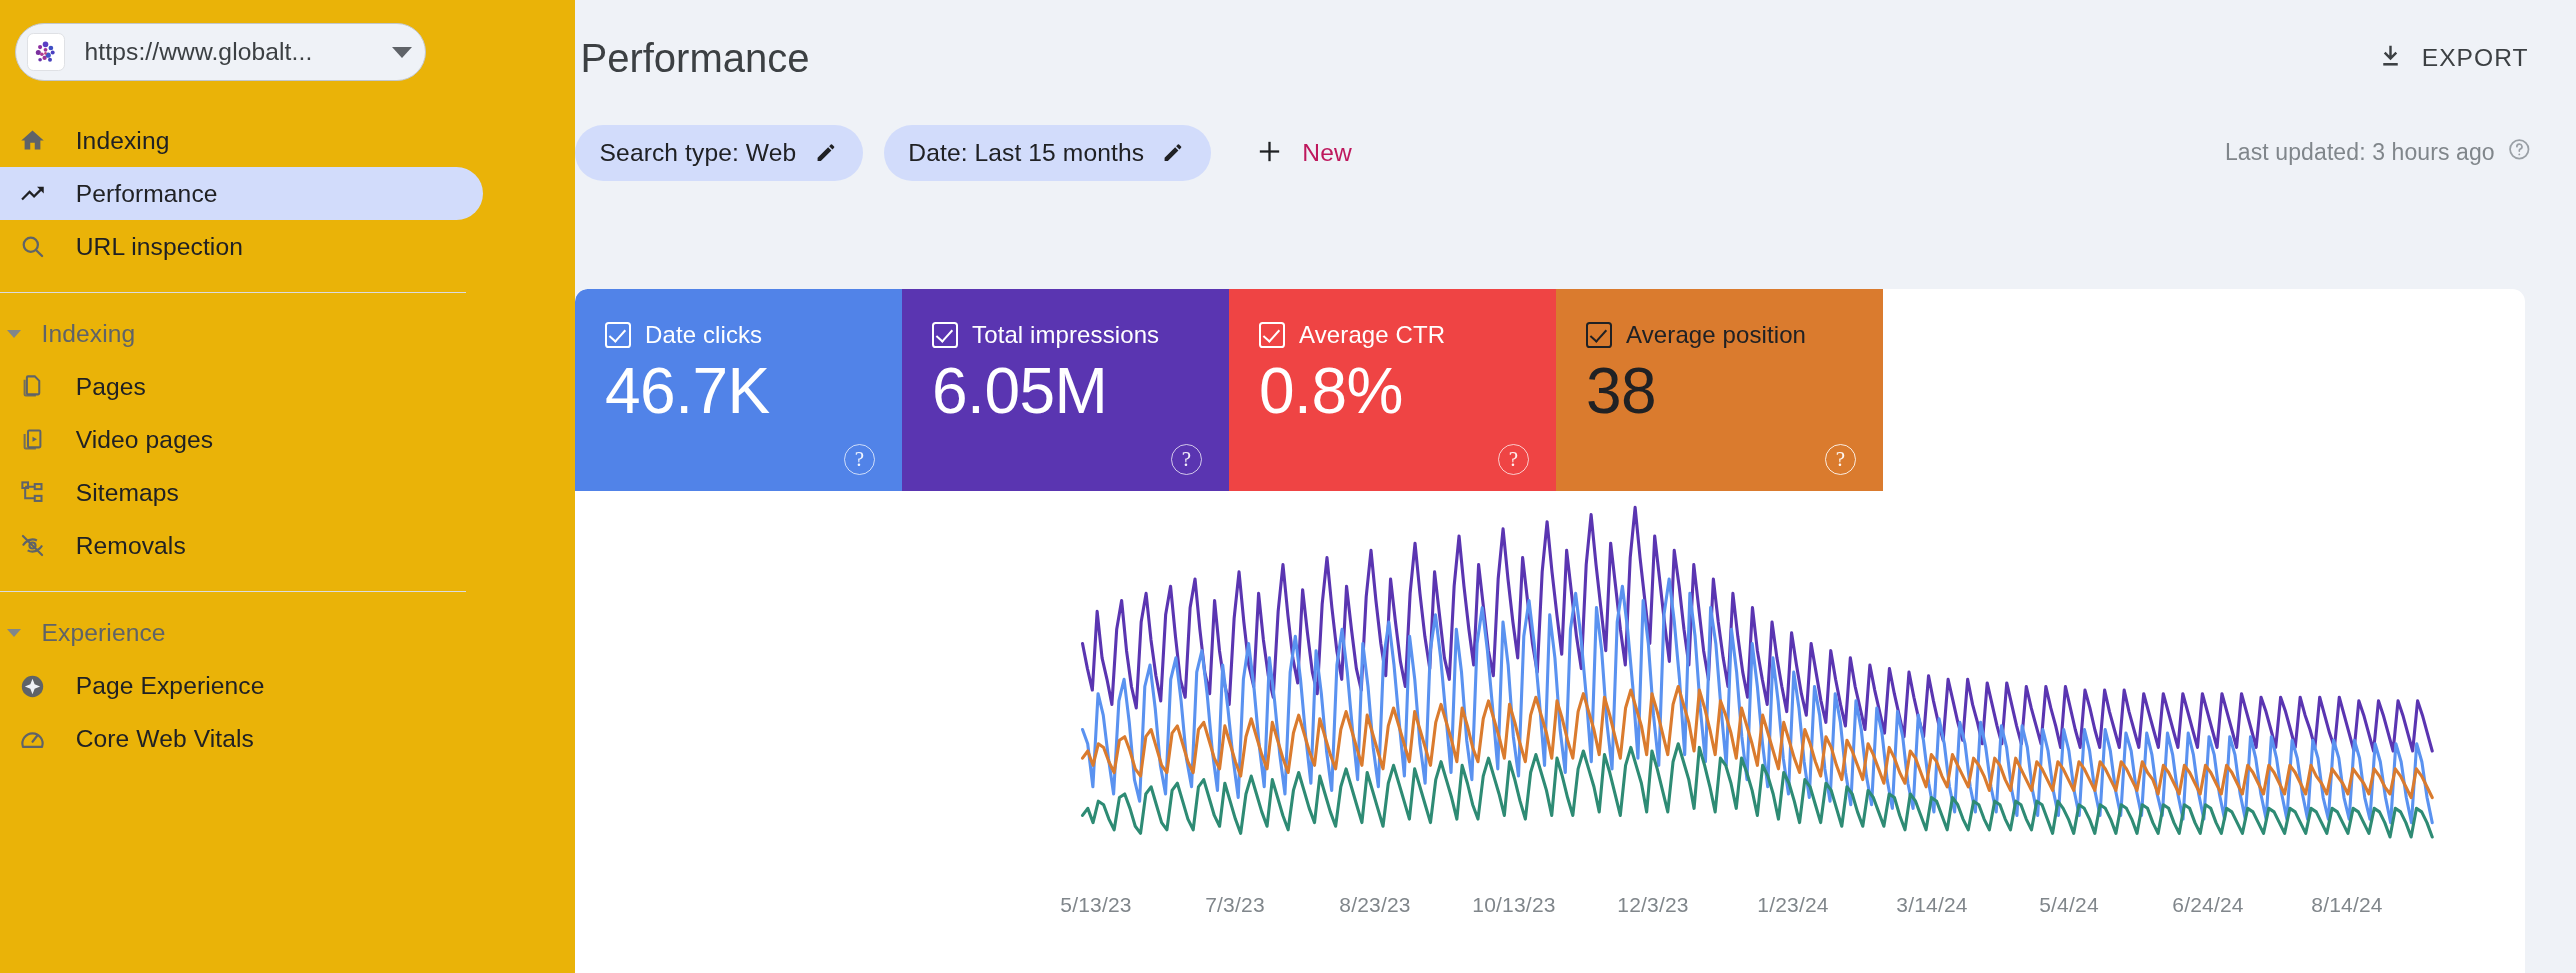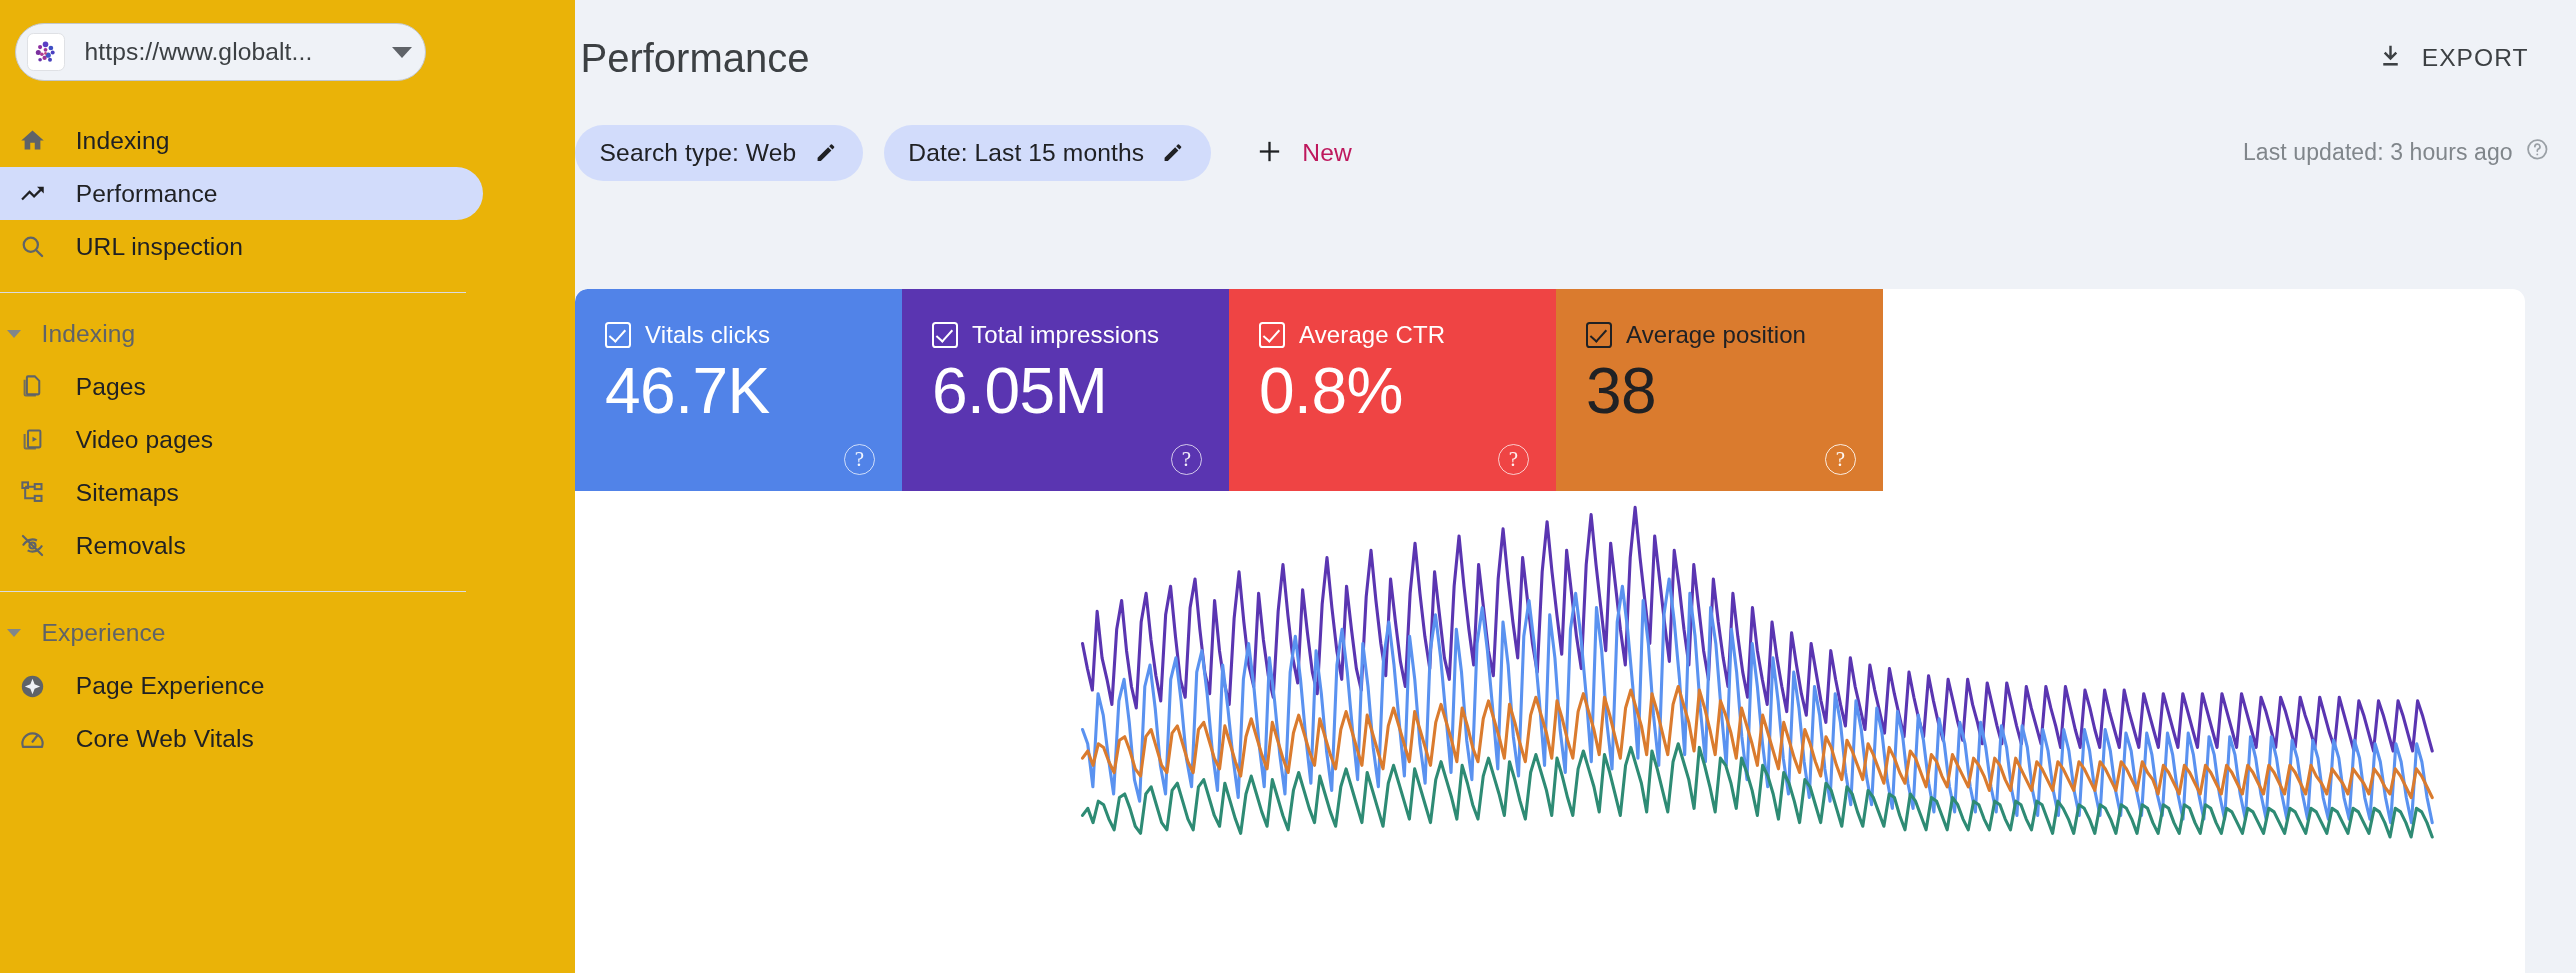--- a/index.html
+++ b/index.html
@@ -130,21 +130,21 @@
     padding: 9px 5.5px;
   }
   .export-btn .elbl {
     font-size: 24.6px; color: #3c4043;
     letter-spacing: 1px;
   }
 
   .filterbar {
     height: 73px;
     display: flex; align-items: center;
-    padding-right: 26px;
+    padding-right: 44px;
   }
   .chip {
     height: 56px;
     background: #d2dcfb;
     border-radius: 29px;
     display: flex; align-items: center;
     padding: 0 24.6px;
     margin-right: 21px;
     cursor: pointer;
   }
@@ -450,21 +450,21 @@
       </div>
     </div>
 
     <div class="chart-card">
 
       <div class="metrics-row">
 
         <div class="metric" id="m0" style="background: rgb(81, 131, 232);">
           <div class="metric-head">
             <span class="checkbox"></span>
-            <span class="metric-label">Vitals clicks</span>
+            <span class="metric-label">Date clicks</span>
           </div>
           <div class="metric-value">46.7K</div>
           <span class="help-badge">?</span>
         </div>
 
         <div class="metric" id="m1" style="background: rgb(90, 53, 177);">
           <div class="metric-head">
             <span class="checkbox"></span>
             <span class="metric-label">Total impressions</span>
           </div>
@@ -492,19 +492,31 @@
 
       </div>
 
       <div class="plot-area">
         <svg class="plot-svg" id="plot" viewBox="0 0 2144 430" preserveAspectRatio="none">
             <path d="M558.0 167.7L563.4 195.3L568.8 218.9L574.1 132.3L579.5 183.5L584.9 207.1L590.3 234.7L595.6 152.0L601.0 120.4L606.4 175.6L611.8 215.0L617.1 238.6L622.5 144.1L627.9 112.6L633.3 163.8L638.7 203.2L644.0 230.8L649.4 136.2L654.8 104.7L660.2 159.8L665.5 207.1L670.9 226.8L676.3 128.3L681.7 96.8L687.0 152.0L692.4 199.2L697.8 222.9L703.2 120.4L708.6 175.6L713.9 211.1L719.3 234.7L724.7 140.1L730.1 88.9L735.4 144.1L740.8 191.4L746.2 215.0L751.6 112.6L756.9 163.8L762.3 203.2L767.7 226.8L773.1 132.3L778.4 81.0L783.8 136.2L789.2 183.5L794.6 211.1L800.0 108.6L805.3 155.9L810.7 199.2L816.1 222.9L821.5 124.4L826.8 73.2L832.2 128.3L837.6 175.6L843.0 207.1L848.3 104.7L853.7 152.0L859.1 195.3L864.5 218.9L869.9 116.5L875.2 65.3L880.6 120.4L886.0 167.7L891.4 203.2L896.7 96.8L902.1 144.1L907.5 187.4L912.9 215.0L918.2 112.6L923.6 57.4L929.0 112.6L934.4 159.8L939.8 195.3L945.1 88.9L950.5 136.2L955.9 183.5L961.3 207.1L966.6 104.7L972.0 49.5L977.4 104.7L982.8 152.0L988.1 191.4L993.5 81.0L998.9 128.3L1004.3 175.6L1009.7 203.2L1015.0 96.8L1020.4 41.6L1025.8 96.8L1031.2 144.1L1036.5 183.5L1041.9 73.2L1047.3 120.4L1052.7 167.7L1058.0 199.2L1063.4 88.9L1068.8 33.8L1074.2 88.9L1079.6 136.2L1084.9 179.5L1090.3 65.3L1095.7 112.6L1101.1 159.8L1106.4 195.3L1111.8 81.0L1117.2 25.9L1122.6 81.0L1127.9 128.3L1133.3 175.6L1138.7 57.4L1144.1 104.7L1149.4 152.0L1154.8 191.4L1160.2 73.2L1165.6 18.0L1171.0 73.2L1176.3 120.4L1181.7 167.7L1187.1 49.5L1192.5 96.8L1197.8 144.1L1203.2 187.4L1208.6 65.3L1214.0 104.7L1219.3 152.0L1224.7 191.4L1230.1 81.0L1235.5 128.3L1240.9 175.6L1246.2 207.1L1251.6 96.8L1257.0 144.1L1262.4 183.5L1267.7 215.0L1273.1 112.6L1278.5 159.8L1283.9 199.2L1289.2 226.8L1294.6 128.3L1300.0 175.6L1305.4 207.1L1310.8 234.7L1316.1 144.1L1321.5 183.5L1326.9 215.0L1332.3 242.6L1337.6 155.9L1343.0 191.4L1348.4 222.9L1353.8 246.5L1359.1 167.7L1364.5 199.2L1369.9 230.8L1375.3 254.4L1380.7 175.6L1386.0 207.1L1391.4 234.7L1396.8 258.3L1402.2 183.5L1407.5 215.0L1412.9 238.6L1418.3 262.3L1423.7 191.4L1429.0 218.9L1434.4 242.6L1439.8 266.2L1445.2 195.3L1450.6 222.9L1455.9 246.5L1461.3 270.2L1466.7 199.2L1472.1 226.8L1477.4 250.5L1482.8 270.2L1488.2 203.2L1493.6 230.8L1498.9 254.4L1504.3 274.1L1509.7 207.1L1515.1 230.8L1520.4 254.4L1525.8 274.1L1531.2 207.1L1536.6 234.7L1542.0 254.4L1547.3 278.0L1552.7 211.1L1558.1 234.7L1563.5 258.3L1568.8 278.0L1574.2 211.1L1579.6 234.7L1585.0 258.3L1590.3 278.0L1595.7 215.0L1601.1 238.6L1606.5 258.3L1611.9 278.0L1617.2 215.0L1622.6 238.6L1628.0 258.3L1633.4 282.0L1638.7 215.0L1644.1 238.6L1649.5 262.3L1654.9 282.0L1660.2 218.9L1665.6 238.6L1671.0 262.3L1676.4 282.0L1681.8 218.9L1687.1 242.6L1692.5 262.3L1697.9 282.0L1703.3 218.9L1708.6 242.6L1714.0 262.3L1719.4 282.0L1724.8 222.9L1730.1 242.6L1735.5 262.3L1740.9 282.0L1746.3 222.9L1751.7 242.6L1757.0 262.3L1762.4 282.0L1767.8 222.9L1773.2 242.6L1778.5 262.3L1783.9 282.0L1789.3 222.9L1794.7 242.6L1800.0 262.3L1805.4 282.0L1810.8 222.9L1816.2 242.6L1821.6 262.3L1826.9 282.0L1832.3 222.9L1837.7 242.6L1843.1 262.3L1848.4 282.0L1853.8 226.8L1859.2 242.6L1864.6 262.3L1869.9 282.0L1875.3 226.8L1880.7 242.6L1886.1 262.3L1891.4 282.0L1896.8 226.8L1902.2 246.5L1907.6 262.3L1913.0 282.0L1918.3 226.8L1923.7 246.5L1929.1 266.2L1934.5 282.0L1939.8 226.8L1945.2 246.5L1950.6 266.2L1956.0 285.9L1961.3 230.8L1966.7 246.5L1972.1 266.2L1977.5 285.9L1982.9 230.8L1988.2 246.5L1993.6 266.2L1999.0 285.9L2004.4 230.8L2009.7 246.5L2015.1 266.2L2020.5 285.9L2025.9 230.8L2031.2 246.5L2036.6 266.2L2042.0 285.9" fill="none" stroke="#5a35b1" stroke-width="3.4" stroke-linejoin="round" stroke-linecap="round"></path>
             <path d="M558.0 262.3L563.7 278.0L569.4 325.3L575.1 222.9L580.8 246.5L586.5 293.8L592.2 333.2L598.0 230.8L603.7 207.1L609.4 254.4L615.1 317.4L620.8 341.1L626.5 215.0L632.2 191.4L637.9 238.6L643.6 301.7L649.3 333.2L655.0 207.1L660.7 183.5L666.4 230.8L672.2 293.8L677.9 325.3L683.6 199.2L689.3 175.6L695.0 222.9L700.7 285.9L706.4 329.3L712.1 191.4L717.8 238.6L723.5 293.8L729.2 337.1L734.9 207.1L740.6 167.7L746.4 215.0L752.1 278.0L757.8 325.3L763.5 183.5L769.2 230.8L774.9 289.9L780.6 333.2L786.3 199.2L792.0 159.8L797.7 207.1L803.4 270.2L809.1 321.4L814.8 175.6L820.6 222.9L826.3 285.9L832.0 329.3L837.7 191.4L843.4 152.0L849.1 199.2L854.8 262.3L860.5 317.4L866.2 167.7L871.9 215.0L877.6 282.0L883.3 325.3L889.0 183.5L894.8 144.1L900.5 191.4L906.2 254.4L911.9 313.5L917.6 159.8L923.3 207.1L929.0 278.0L934.7 321.4L940.4 175.6L946.1 136.2L951.8 183.5L957.5 246.5L963.2 309.6L969.0 152.0L974.7 199.2L980.4 274.1L986.1 317.4L991.8 167.7L997.5 128.3L1003.2 175.6L1008.9 238.6L1014.6 305.6L1020.3 144.1L1026.0 191.4L1031.7 270.2L1037.4 313.5L1043.2 159.8L1048.9 120.4L1054.6 167.7L1060.3 230.8L1066.0 301.7L1071.7 136.2L1077.4 183.5L1083.1 262.3L1088.8 309.6L1094.5 152.0L1100.2 112.6L1105.9 159.8L1111.6 222.9L1117.4 297.7L1123.1 128.3L1128.8 175.6L1134.5 254.4L1140.2 305.6L1145.9 144.1L1151.6 104.7L1157.3 152.0L1163.0 215.0L1168.7 293.8L1174.4 120.4L1180.1 167.7L1185.8 246.5L1191.6 301.7L1197.3 136.2L1203.0 96.8L1208.7 144.1L1214.4 207.1L1220.1 289.9L1225.8 112.6L1231.5 159.8L1237.2 238.6L1242.9 297.7L1248.6 128.3L1254.3 167.7L1260.0 238.6L1265.8 301.7L1271.5 152.0L1277.2 199.2L1282.9 270.2L1288.6 317.4L1294.3 167.7L1300.0 215.0L1305.7 278.0L1311.4 325.3L1317.1 183.5L1322.8 230.8L1328.5 293.8L1334.2 333.2L1340.0 199.2L1345.7 238.6L1351.4 297.7L1357.1 337.1L1362.8 215.0L1368.5 246.5L1374.2 305.6L1379.9 341.1L1385.6 222.9L1391.3 254.4L1397.0 309.6L1402.7 345.0L1408.4 230.8L1414.2 262.3L1419.9 313.5L1425.6 345.0L1431.3 238.6L1437.0 266.2L1442.7 317.4L1448.4 349.0L1454.1 242.6L1459.8 270.2L1465.5 321.4L1471.2 349.0L1476.9 246.5L1482.6 274.1L1488.4 321.4L1494.1 352.9L1499.8 250.5L1505.5 278.0L1511.2 325.3L1516.9 352.9L1522.6 254.4L1528.3 278.0L1534.0 325.3L1539.7 352.9L1545.4 254.4L1551.1 282.0L1556.8 325.3L1562.6 352.9L1568.3 258.3L1574.0 282.0L1579.7 329.3L1585.4 356.8L1591.1 258.3L1596.8 282.0L1602.5 329.3L1608.2 356.8L1613.9 262.3L1619.6 285.9L1625.3 329.3L1631.0 356.8L1636.8 262.3L1642.5 285.9L1648.2 329.3L1653.9 356.8L1659.6 262.3L1665.3 285.9L1671.0 329.3L1676.7 356.8L1682.4 262.3L1688.1 285.9L1693.8 329.3L1699.5 356.8L1705.2 266.2L1711.0 285.9L1716.7 329.3L1722.4 356.8L1728.1 266.2L1733.8 289.9L1739.5 333.2L1745.2 356.8L1750.9 266.2L1756.6 289.9L1762.3 333.2L1768.0 360.8L1773.7 266.2L1779.4 289.9L1785.2 333.2L1790.9 360.8L1796.6 270.2L1802.3 289.9L1808.0 333.2L1813.7 360.8L1819.4 270.2L1825.1 289.9L1830.8 333.2L1836.5 360.8L1842.2 270.2L1847.9 293.8L1853.6 333.2L1859.4 360.8L1865.1 270.2L1870.8 293.8L1876.5 333.2L1882.2 360.8L1887.9 274.1L1893.6 293.8L1899.3 333.2L1905.0 360.8L1910.7 274.1L1916.4 293.8L1922.1 337.1L1927.8 360.8L1933.6 274.1L1939.3 293.8L1945.0 337.1L1950.7 360.8L1956.4 274.1L1962.1 293.8L1967.8 337.1L1973.5 360.8L1979.2 278.0L1984.9 297.7L1990.6 337.1L1996.3 364.7L2002.0 278.0L2007.8 297.7L2013.5 337.1L2019.2 364.7L2024.9 278.0L2030.6 297.7L2036.3 337.1L2042.0 364.7" fill="none" stroke="#5a92f0" stroke-width="3.4" stroke-linejoin="round" stroke-linecap="round"></path>
             <path d="M558.0 293.8L563.8 285.9L569.6 301.7L575.4 278.0L581.2 282.0L587.0 297.7L592.8 309.6L598.6 274.1L604.4 270.2L610.2 285.9L616.0 305.6L621.8 313.5L627.6 270.2L633.4 262.3L639.2 282.0L645.0 301.7L650.8 309.6L656.5 266.2L662.3 258.3L668.1 278.0L673.9 297.7L679.7 309.6L685.5 262.3L691.3 254.4L697.1 274.1L702.9 293.8L708.7 305.6L714.5 258.3L720.3 278.0L726.1 297.7L731.9 313.5L737.7 270.2L743.5 250.5L749.3 270.2L755.1 289.9L760.9 305.6L766.7 254.4L772.5 274.1L778.3 293.8L784.1 309.6L789.9 266.2L795.7 246.5L801.5 266.2L807.3 285.9L813.1 301.7L818.9 250.5L824.7 270.2L830.5 289.9L836.3 305.6L842.0 262.3L847.8 242.6L853.6 262.3L859.4 282.0L865.2 301.7L871.0 246.5L876.8 266.2L882.6 285.9L888.4 305.6L894.2 258.3L900.0 238.6L905.8 258.3L911.6 278.0L917.4 297.7L923.2 242.6L929.0 262.3L934.8 282.0L940.6 301.7L946.4 254.4L952.2 234.7L958.0 254.4L963.8 274.1L969.6 297.7L975.4 238.6L981.2 258.3L987.0 282.0L992.8 297.7L998.6 250.5L1004.4 230.8L1010.2 250.5L1016.0 270.2L1021.8 293.8L1027.5 234.7L1033.3 254.4L1039.1 278.0L1044.9 297.7L1050.7 246.5L1056.5 226.8L1062.3 246.5L1068.1 266.2L1073.9 293.8L1079.7 230.8L1085.5 250.5L1091.3 274.1L1097.1 293.8L1102.9 242.6L1108.7 222.9L1114.5 242.6L1120.3 262.3L1126.1 289.9L1131.9 226.8L1137.7 246.5L1143.5 270.2L1149.3 293.8L1155.1 238.6L1160.9 218.9L1166.7 238.6L1172.5 258.3L1178.3 289.9L1184.1 222.9L1189.9 242.6L1195.7 266.2L1201.5 289.9L1207.3 234.7L1213.0 215.0L1218.8 234.7L1224.6 254.4L1230.4 285.9L1236.2 218.9L1242.0 238.6L1247.8 262.3L1253.6 289.9L1259.4 230.8L1265.2 246.5L1271.0 266.2L1276.8 293.8L1282.6 238.6L1288.4 258.3L1294.2 278.0L1300.0 301.7L1305.8 246.5L1311.6 266.2L1317.4 285.9L1323.2 305.6L1329.0 254.4L1334.8 274.1L1340.6 293.8L1346.4 309.6L1352.2 262.3L1358.0 278.0L1363.8 297.7L1369.6 313.5L1375.4 270.2L1381.2 282.0L1387.0 301.7L1392.8 317.4L1398.5 274.1L1404.3 285.9L1410.1 301.7L1415.9 317.4L1421.7 278.0L1427.5 289.9L1433.3 305.6L1439.1 321.4L1444.9 282.0L1450.7 293.8L1456.5 309.6L1462.3 321.4L1468.1 285.9L1473.9 293.8L1479.7 309.6L1485.5 325.3L1491.3 289.9L1497.1 297.7L1502.9 313.5L1508.7 325.3L1514.5 289.9L1520.3 301.7L1526.1 313.5L1531.9 325.3L1537.7 293.8L1543.5 301.7L1549.3 313.5L1555.1 329.3L1560.9 293.8L1566.7 301.7L1572.5 317.4L1578.3 329.3L1584.0 293.8L1589.8 305.6L1595.6 317.4L1601.4 329.3L1607.2 297.7L1613.0 305.6L1618.8 317.4L1624.6 329.3L1630.4 297.7L1636.2 305.6L1642.0 317.4L1647.8 329.3L1653.6 297.7L1659.4 305.6L1665.2 317.4L1671.0 329.3L1676.8 297.7L1682.6 305.6L1688.4 317.4L1694.2 329.3L1700.0 297.7L1705.8 305.6L1711.6 317.4L1717.4 329.3L1723.2 297.7L1729.0 309.6L1734.8 317.4L1740.6 333.2L1746.4 301.7L1752.2 309.6L1758.0 321.4L1763.8 333.2L1769.5 301.7L1775.3 309.6L1781.1 321.4L1786.9 333.2L1792.7 301.7L1798.5 309.6L1804.3 321.4L1810.1 333.2L1815.9 301.7L1821.7 309.6L1827.5 321.4L1833.3 333.2L1839.1 301.7L1844.9 309.6L1850.7 321.4L1856.5 333.2L1862.3 301.7L1868.1 309.6L1873.9 321.4L1879.7 333.2L1885.5 301.7L1891.3 309.6L1897.1 321.4L1902.9 333.2L1908.7 301.7L1914.5 313.5L1920.3 321.4L1926.1 333.2L1931.9 305.6L1937.7 313.5L1943.5 321.4L1949.3 333.2L1955.0 305.6L1960.8 313.5L1966.6 321.4L1972.4 333.2L1978.2 305.6L1984.0 313.5L1989.8 325.3L1995.6 333.2L2001.4 305.6L2007.2 313.5L2013.0 325.3L2018.8 337.1L2024.6 305.6L2030.4 313.5L2036.2 325.3L2042.0 337.1" fill="none" stroke="#da7b2e" stroke-width="3.4" stroke-linejoin="round" stroke-linecap="round"></path>
             <path d="M558.0 356.8L563.8 349.0L569.6 364.7L575.4 341.1L581.2 345.0L587.0 360.8L592.8 372.6L598.6 337.1L604.4 333.2L610.2 349.0L616.0 368.7L621.8 376.5L627.6 333.2L633.4 325.3L639.2 345.0L645.0 364.7L650.8 372.6L656.5 329.3L662.3 321.4L668.1 341.1L673.9 360.8L679.7 372.6L685.5 325.3L691.3 317.4L697.1 337.1L702.9 356.8L708.7 368.7L714.5 321.4L720.3 341.1L726.1 360.8L731.9 376.5L737.7 333.2L743.5 313.5L749.3 333.2L755.1 352.9L760.9 368.7L766.7 317.4L772.5 337.1L778.3 356.8L784.1 372.6L789.9 329.3L795.7 309.6L801.5 329.3L807.3 349.0L813.1 364.7L818.9 313.5L824.7 333.2L830.5 352.9L836.3 368.7L842.0 325.3L847.8 305.6L853.6 325.3L859.4 345.0L865.2 364.7L871.0 309.6L876.8 329.3L882.6 349.0L888.4 368.7L894.2 321.4L900.0 301.7L905.8 321.4L911.6 341.1L917.4 360.8L923.2 305.6L929.0 325.3L934.8 345.0L940.6 364.7L946.4 317.4L952.2 297.7L958.0 317.4L963.8 337.1L969.6 360.8L975.4 301.7L981.2 321.4L987.0 345.0L992.8 360.8L998.6 313.5L1004.4 293.8L1010.2 313.5L1016.0 333.2L1021.8 356.8L1027.5 297.7L1033.3 317.4L1039.1 341.1L1044.9 360.8L1050.7 309.6L1056.5 289.9L1062.3 309.6L1068.1 329.3L1073.9 356.8L1079.7 293.8L1085.5 313.5L1091.3 337.1L1097.1 356.8L1102.9 305.6L1108.7 285.9L1114.5 305.6L1120.3 325.3L1126.1 352.9L1131.9 289.9L1137.7 309.6L1143.5 333.2L1149.3 356.8L1155.1 301.7L1160.9 282.0L1166.7 301.7L1172.5 321.4L1178.3 352.9L1184.1 285.9L1189.9 305.6L1195.7 329.3L1201.5 352.9L1207.3 297.7L1213.0 278.0L1218.8 297.7L1224.6 317.4L1230.4 349.0L1236.2 282.0L1242.0 301.7L1247.8 325.3L1253.6 352.9L1259.4 293.8L1265.2 301.7L1271.0 321.4L1276.8 349.0L1282.6 293.8L1288.4 309.6L1294.2 329.3L1300.0 356.8L1305.8 301.7L1311.6 313.5L1317.4 333.2L1323.2 360.8L1329.0 309.6L1334.8 321.4L1340.6 341.1L1346.4 364.7L1352.2 317.4L1358.0 325.3L1363.8 345.0L1369.6 364.7L1375.4 321.4L1381.2 329.3L1387.0 349.0L1392.8 368.7L1398.5 325.3L1404.3 333.2L1410.1 352.9L1415.9 368.7L1421.7 329.3L1427.5 337.1L1433.3 352.9L1439.1 368.7L1444.9 333.2L1450.7 337.1L1456.5 356.8L1462.3 372.6L1468.1 333.2L1473.9 341.1L1479.7 356.8L1485.5 372.6L1491.3 337.1L1497.1 341.1L1502.9 356.8L1508.7 372.6L1514.5 337.1L1520.3 345.0L1526.1 360.8L1531.9 372.6L1537.7 341.1L1543.5 345.0L1549.3 360.8L1555.1 372.6L1560.9 341.1L1566.7 345.0L1572.5 360.8L1578.3 372.6L1584.0 341.1L1589.8 345.0L1595.6 360.8L1601.4 372.6L1607.2 341.1L1613.0 345.0L1618.8 360.8L1624.6 376.5L1630.4 341.1L1636.2 349.0L1642.0 360.8L1647.8 376.5L1653.6 345.0L1659.4 349.0L1665.2 360.8L1671.0 376.5L1676.8 345.0L1682.6 349.0L1688.4 360.8L1694.2 376.5L1700.0 345.0L1705.8 349.0L1711.6 360.8L1717.4 376.5L1723.2 345.0L1729.0 349.0L1734.8 364.7L1740.6 376.5L1746.4 345.0L1752.2 349.0L1758.0 364.7L1763.8 376.5L1769.5 345.0L1775.3 349.0L1781.1 364.7L1786.9 376.5L1792.7 345.0L1798.5 349.0L1804.3 364.7L1810.1 376.5L1815.9 349.0L1821.7 352.9L1827.5 364.7L1833.3 376.5L1839.1 349.0L1844.9 352.9L1850.7 364.7L1856.5 376.5L1862.3 349.0L1868.1 352.9L1873.9 364.7L1879.7 376.5L1885.5 349.0L1891.3 352.9L1897.1 364.7L1902.9 376.5L1908.7 349.0L1914.5 352.9L1920.3 364.7L1926.1 376.5L1931.9 349.0L1937.7 352.9L1943.5 364.7L1949.3 376.5L1955.0 349.0L1960.8 352.9L1966.6 364.7L1972.4 376.5L1978.2 349.0L1984.0 352.9L1989.8 364.7L1995.6 380.5L2001.4 349.0L2007.2 352.9L2013.0 364.7L2018.8 380.5L2024.6 349.0L2030.4 352.9L2036.2 364.7L2042.0 380.5" fill="none" stroke="#2e8b74" stroke-width="3.4" stroke-linejoin="round" stroke-linecap="round"></path>
           </svg>
+        <div class="xaxis" id="xaxis">
+            <span class="xtick" style="left: 521px; top: 7.3px;">5/13/23</span>
+            <span class="xtick" style="left: 660px; top: 7.3px;">7/3/23</span>
+            <span class="xtick" style="left: 800px; top: 7.3px;">8/23/23</span>
+            <span class="xtick" style="left: 939px; top: 7.3px;">10/13/23</span>
+            <span class="xtick" style="left: 1078px; top: 7.3px;">12/3/23</span>
+            <span class="xtick" style="left: 1218px; top: 7.3px;">1/23/24</span>
+            <span class="xtick" style="left: 1357px; top: 7.3px;">3/14/24</span>
+            <span class="xtick" style="left: 1494px; top: 7.3px;">5/4/24</span>
+            <span class="xtick" style="left: 1633px; top: 7.3px;">6/24/24</span>
+            <span class="xtick" style="left: 1772px; top: 7.3px;">8/14/24</span>
+          </div>
       </div>
 
     </div>
 
   </section>
 </div>
 
 
 </body></html>

